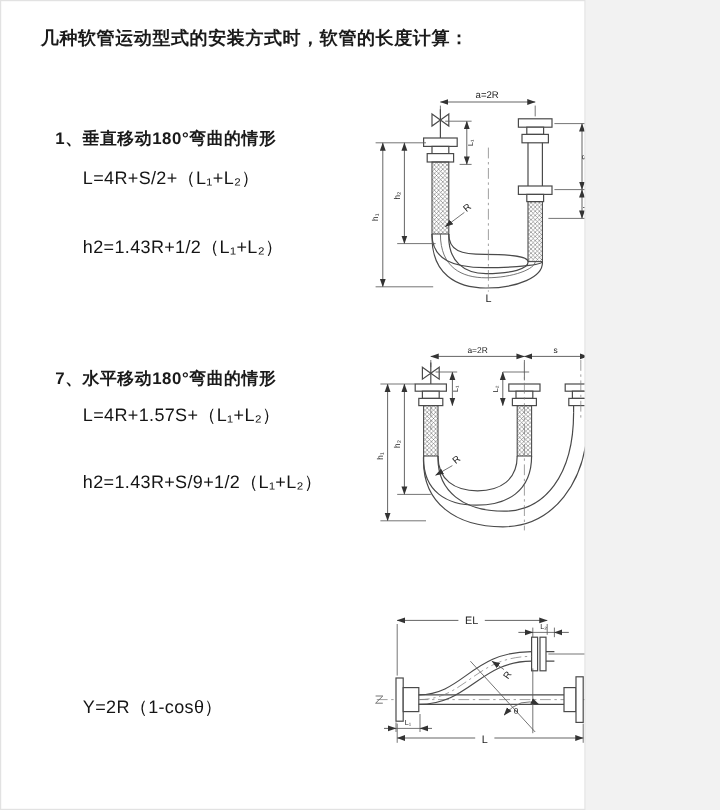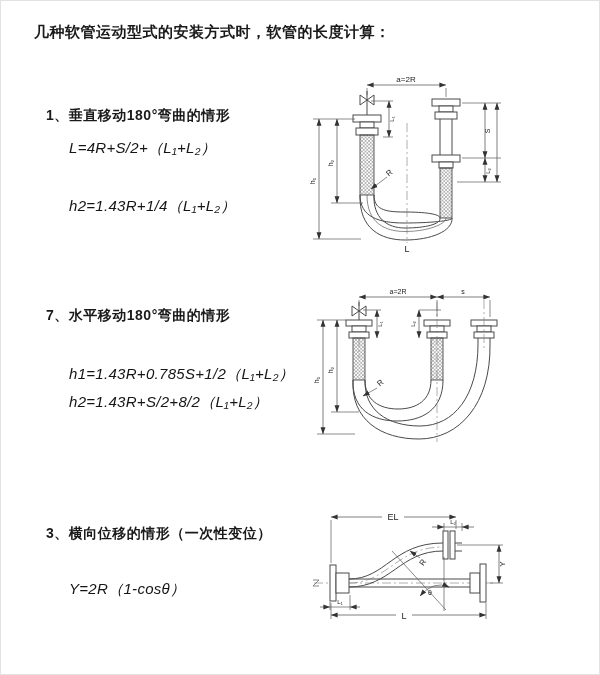--- a/index.html
+++ b/index.html
@@ -1,48 +1,47 @@
 <!DOCTYPE html>
 <html><head>
 <meta charset="utf-8">
 <style>
   html,body{margin:0;padding:0;background:#f2f2f2;}
-  .page{position:relative;width:600px;height:675px;background:#ffffff;
+  .page{position:relative;width:488px;height:675px;background:#ffffff;
         font-family:"Liberation Sans","DejaVu Sans",sans-serif;color:#1a1a1a;
         border:1px solid #e2e2e2;box-sizing:border-box;overflow:hidden;}
   .title{position:absolute;left:33px;top:22px;font-size:15px;font-weight:700;letter-spacing:.5px;}
   .heading{position:absolute;left:45px;font-size:14px;font-weight:700;letter-spacing:.5px;}
-  .formula{position:absolute;left:68px;font-size:15px;font-weight:400;letter-spacing:.3px;color:#151515;font-style:italic;}
+  .formula{position:absolute;left:68px;font-size:15px;font-weight:400;letter-spacing:.3px;color:#151515;}
   .dgm{position:absolute;}
   .ln{stroke:#4a4a4a;stroke-width:1;fill:none;}
   .thin{stroke:#5a5a5a;stroke-width:.7;fill:none;}
   .dim{stroke:#474747;stroke-width:.7;fill:none;}
   .cl{stroke:#7a7a7a;stroke-width:.6;fill:none;stroke-dasharray:9 3 2 3;}
   .hatchbox{fill:url(#hatch);stroke:#4a4a4a;stroke-width:.9;}
   .plate{fill:#ffffff;stroke:#4a4a4a;stroke-width:1;}
   svg text{fill:#222;font-family:"Liberation Sans","DejaVu Sans",sans-serif;}
   .lab9{font-size:9px;}  .lab8{font-size:8px;}
   .lab7{font-size:7px;}  .lab6{font-size:6px;}
 </style>
 </head>
 <body>
 
 <div class="page">
 
   <div class="title">几种软管运动型式的安装方式时，软管的长度计算：</div>
 
   <div class="heading" style="top:106px">1、垂直移动180°弯曲的情形</div>
   <div class="formula" style="top:138px">L=4R+S/2+（L₁+L₂）</div>
-  <div class="formula" style="top:196px">h2=1.43R+1/4（L₁+L₂）</div>
+  <div class="formula" style="top:196px">h2=1.43R+1/2（L₁+L₂）</div>
 
   <div class="heading" style="top:306px">7、水平移动180°弯曲的情形</div>
-  <div class="formula" style="top:364px">h1=1.43R+0.785S+1/2（L₁+L₂）</div>
-  <div class="formula" style="top:392px">h2=1.43R+S/2+8/2（L₁+L₂）</div>
-
-  <div class="heading" style="top:524px">3、横向位移的情形（一次性变位）</div>
+  <div class="formula" style="top:336px">L=4R+1.57S+（L₁+L₂）</div>
+  <div class="formula" style="top:392px">h2=1.43R+S/9+1/2（L₁+L₂）</div>
+
   <div class="formula" style="top:579px">Y=2R（1-cosθ）</div>
 
   <svg class="dgm" style="left:298px;top:70px" width="225" height="185" viewBox="0 0 225 185">
     <defs>
       <pattern id="hatch" width="3.5" height="3.5" patternUnits="userSpaceOnUse">
         <path d="M0,0L3.5,3.5M3.5,0L0,3.5" stroke="#666" stroke-width="0.45"></path>
       </pattern>
       <marker id="arr" viewBox="0 0 10 10" refX="9.5" refY="5" markerWidth="7" markerHeight="7" markerUnits="userSpaceOnUse" orient="auto-start-reverse">
         <path d="M0,1.5L10,5L0,8.5z" fill="#333"></path>
       </marker>

